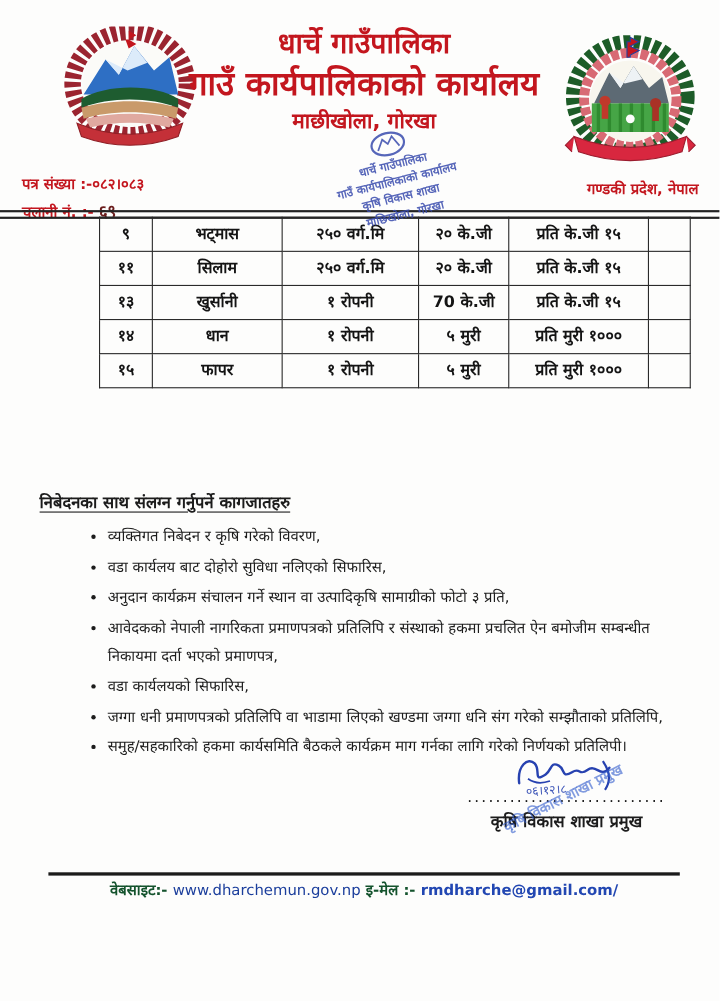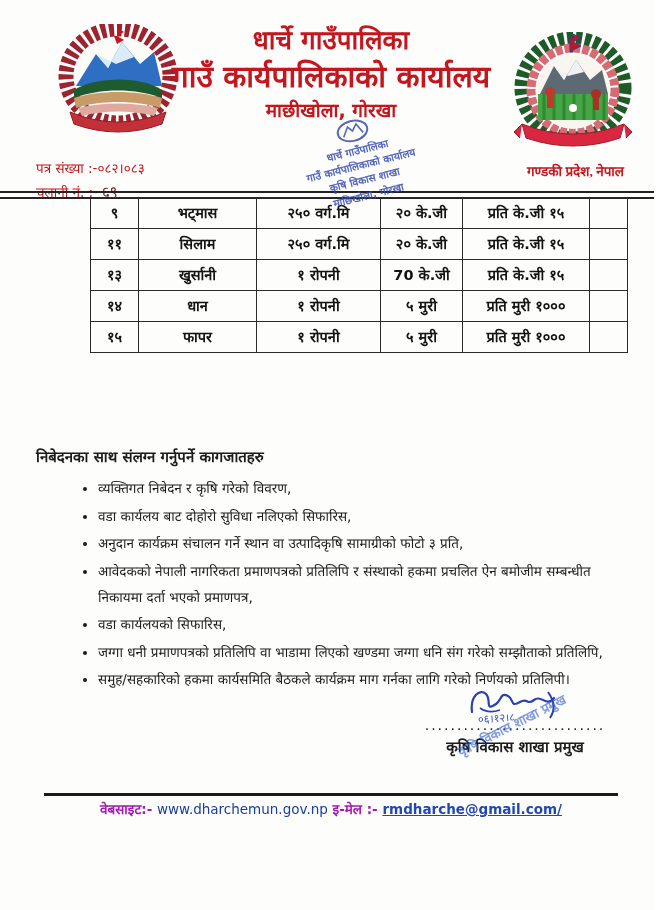--- a/index.html
+++ b/index.html
@@ -12,23 +12,23 @@
     overflow:hidden;
   }
   
   .emblem-left{position:absolute;left:56px;top:24px;width:124px;height:118px;}
   .emblem-right{position:absolute;left:510px;top:32px;width:126px;height:122px;}
   .titles{position:absolute;left:150px;top:24px;width:362px;text-align:center;color:#c3161e;}
   .title1{font-size:26px;font-weight:bold;line-height:1.25;}
   .title2{font-size:30px;font-weight:bold;line-height:1.3;}
   .title3{font-size:19px;font-weight:bold;line-height:1.5;}
   .title4{font-size:16px;font-weight:bold;line-height:1.4;}
-  .meta-left{position:absolute;left:36px;top:157px;color:#c3161e;font-size:13.5px;font-weight:normal;line-height:1.7;}
+  .meta-left{position:absolute;left:20px;top:157px;color:#c3161e;font-size:13.5px;font-weight:bold;line-height:1.7;}
   .dispatch-no{color:#6b1d1d;font-size:15px;display:inline-block;transform:rotate(-3deg);font-family:"DejaVu Serif",serif;}
-  .meta-right{position:absolute;right:30px;top:162px;color:#c3161e;font-size:13.5px;font-weight:bold;font-family:Liberation Serif, serif;}
+  .meta-right{position:absolute;right:19px;top:162px;color:#c3161e;font-size:13.5px;font-weight:bold;}
   
   .stamp{
     position:absolute;left:276px;top:118px;width:168px;
     transform:rotate(-14deg);
     color:#3a4cae;text-align:center;
     font-weight:bold;opacity:.85;z-index:5;
     pointer-events:none;
   }
   .stamp .l{font-size:10.5px;line-height:1.45;white-space:nowrap;}
   
@@ -40,43 +40,43 @@
     font-size:14.5px;font-weight:bold;color:#141414;
   }
   table.rates td{
     border:1.6px solid #2a2a2a;
     text-align:center;vertical-align:middle;
     padding:2px 3px;height:26px;line-height:1.3;
   }
   table.rates tr.tall td{height:44px;}
   
   .docs{position:absolute;left:36px;top:446px;width:590px;}
-  .docs-heading{font-size:15px;font-weight:bold;text-underline-offset:3px;margin-bottom:10px;}
+  .docs-heading{font-size:15px;font-weight:bold;text-decoration:underline;text-underline-offset:3px;margin-bottom:10px;}
   .docs ul{margin:6px 0 0 0;padding-left:62px;}
   .docs li{font-size:13.5px;font-weight:500;line-height:1.9;margin:2px 0;}
   .more-info{margin-top:8px;font-size:14px;font-style:italic;font-weight:bold;font-family:"DejaVu Serif",serif;}
   
   .sigblock{position:absolute;right:24px;top:682px;width:230px;text-align:center;}
   .sig-svg{display:block;margin:0 auto -6px auto;}
   .sig-dots{font-size:14px;letter-spacing:2px;color:#1c1c1c;line-height:1;}
   .sig-date{position:absolute;top:28px;left:78px;color:#2742b0;font-size:11px;transform:rotate(-4deg);opacity:.9;}
   .sig-name{font-size:15px;font-weight:bold;margin-top:4px;}
   .sig-desig{font-size:15px;font-weight:bold;margin-top:4px;}
   .sig-stamp-overlay{
     position:absolute;top:34px;left:52px;
     transform:rotate(-27deg);
     color:rgba(47,90,204,.6);font-size:13px;font-weight:bold;
     white-space:nowrap;pointer-events:none;
   }
   
   .footline{position:absolute;left:44px;top:793px;width:574px;height:3px;background:#1b1b1b;}
   .footer{position:absolute;left:0;top:800px;width:662px;text-align:center;font-size:13.5px;font-weight:bold;}
-  .footer .red{color:#a21caf;}
+  .footer .red{color:#14532d;}
   .footer .blue{color:#1b3e9c;font-weight:400;}
-  .footer .email{color:#2247b2;text-decoration:underline;}
+  .footer .email{color:#2247b2;}
 </style>
 </head>
 <body>
 
 <div class="page">
 
   <svg class="emblem-left" viewBox="0 0 124 118">
     <ellipse cx="62" cy="52" rx="52" ry="47" fill="none" stroke="#9b2430" stroke-width="15" stroke-dasharray="5 3"></ellipse>
     <ellipse cx="62" cy="52" rx="43" ry="39" fill="#fbfbf8"></ellipse>
     <path d="M20,62 L40,30 L52,44 L66,18 L84,40 L98,28 L106,62 Z" fill="#2e6fc4"></path>

